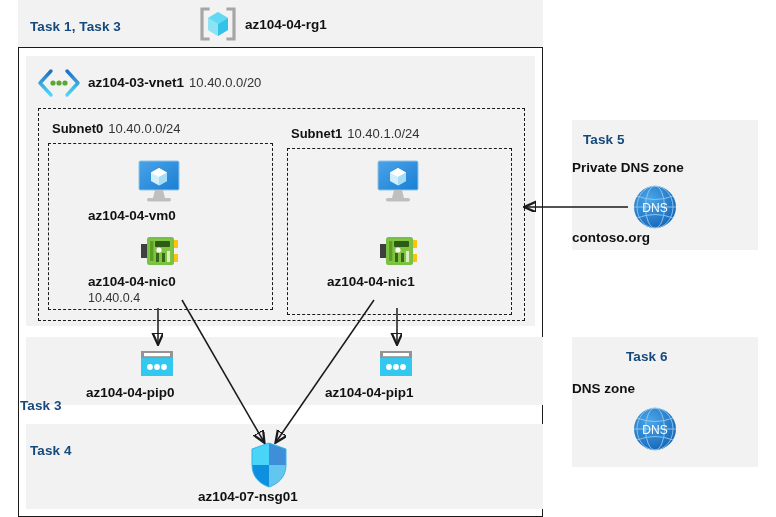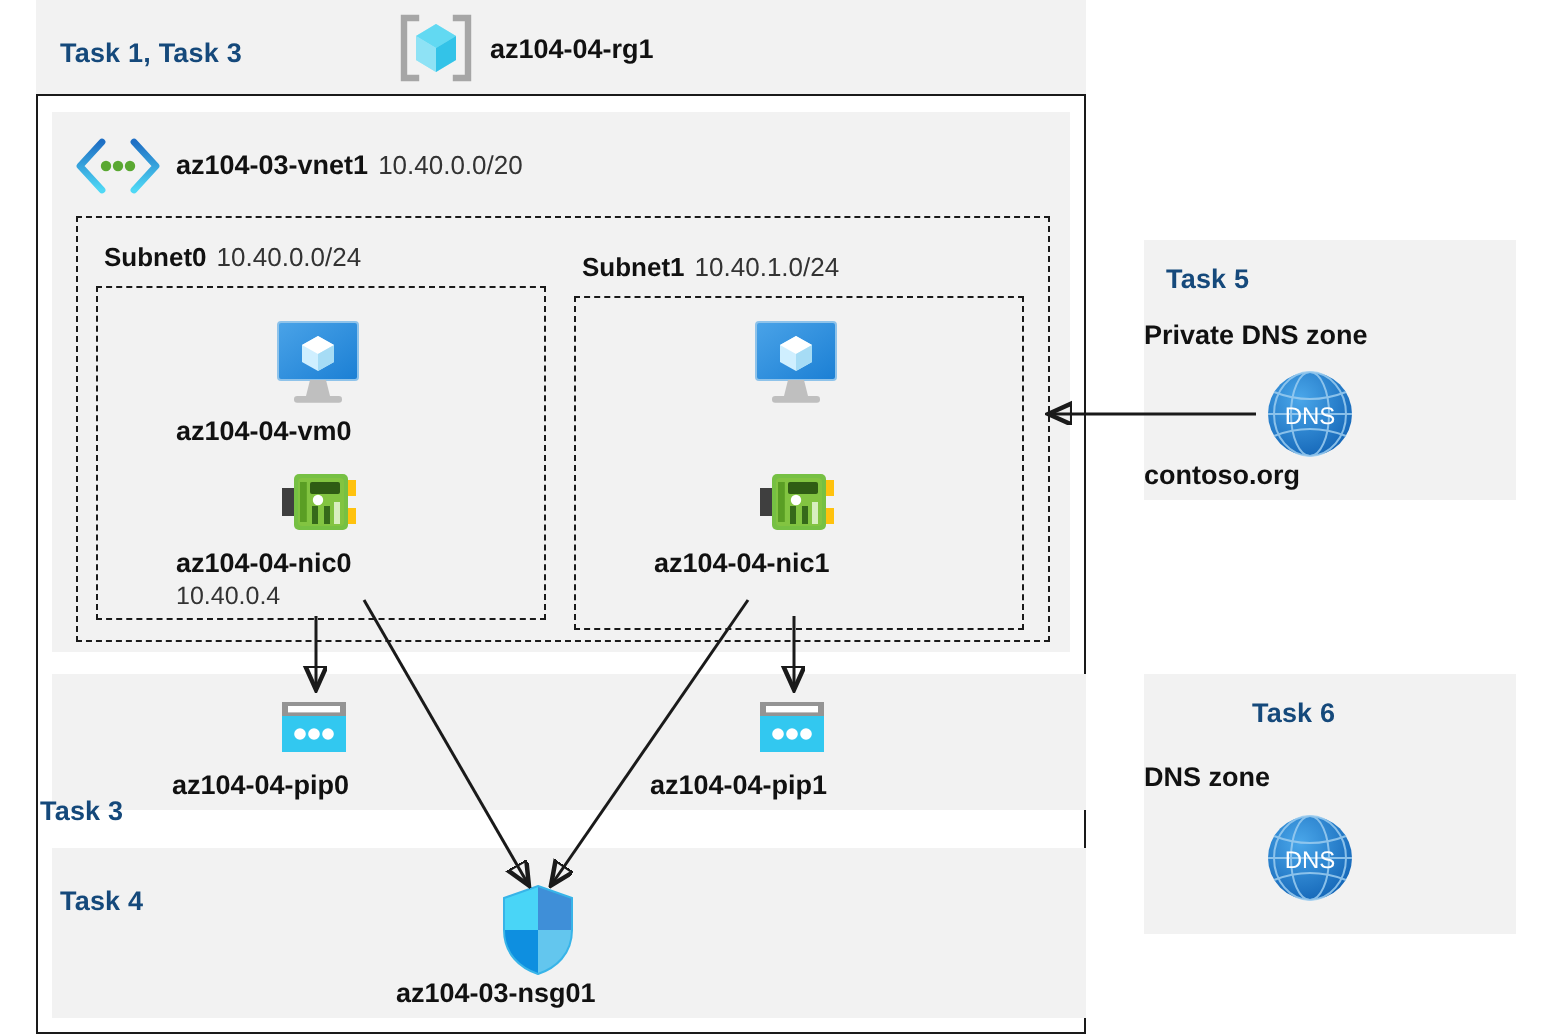--- a/index.html
+++ b/index.html
@@ -236,21 +236,21 @@
       </defs>
       <g clip-path="url(#shieldClip)">
         <rect x="0" y="0" width="21" height="24" fill="#49d5f7"></rect>
         <rect x="21" y="0" width="21" height="24" fill="#3f8fd8"></rect>
         <rect x="0" y="24" width="21" height="24" fill="#0e8fe0"></rect>
         <rect x="21" y="24" width="21" height="24" fill="#63c6ee"></rect>
       </g>
       <path d="M21 2 L38 8 L38 24 C38 36 30 43 21 46 C12 43 4 36 4 24 L4 8 Z" fill="none" stroke="#38b4e8" stroke-width="1"></path>
     </svg>
   </div>
-  <div class="abs res-name center" style="left:198px;top:489px;width:142px;">az104-03-nsg01</div>
+  <div class="abs res-name center" style="left:198px;top:489px;width:142px;">az104-07-nsg01</div>
 
   <div class="abs panel panel-t5"></div>
   <div class="abs task-label" style="left:583px;top:132px;">Task 5</div>
   <div class="abs zone-title center" style="left:572px;top:160px;width:186px;">Private DNS zone</div>
 
   <div class="abs" style="left:631px;top:183px;width:48px;height:48px;">
     <svg class="icon" width="48" height="48" viewBox="0 0 48 48">
       <defs>
         <radialGradient id="dnsG1" cx="38%" cy="32%" r="72%">
           <stop offset="0%" stop-color="#4aa7ea"></stop>

